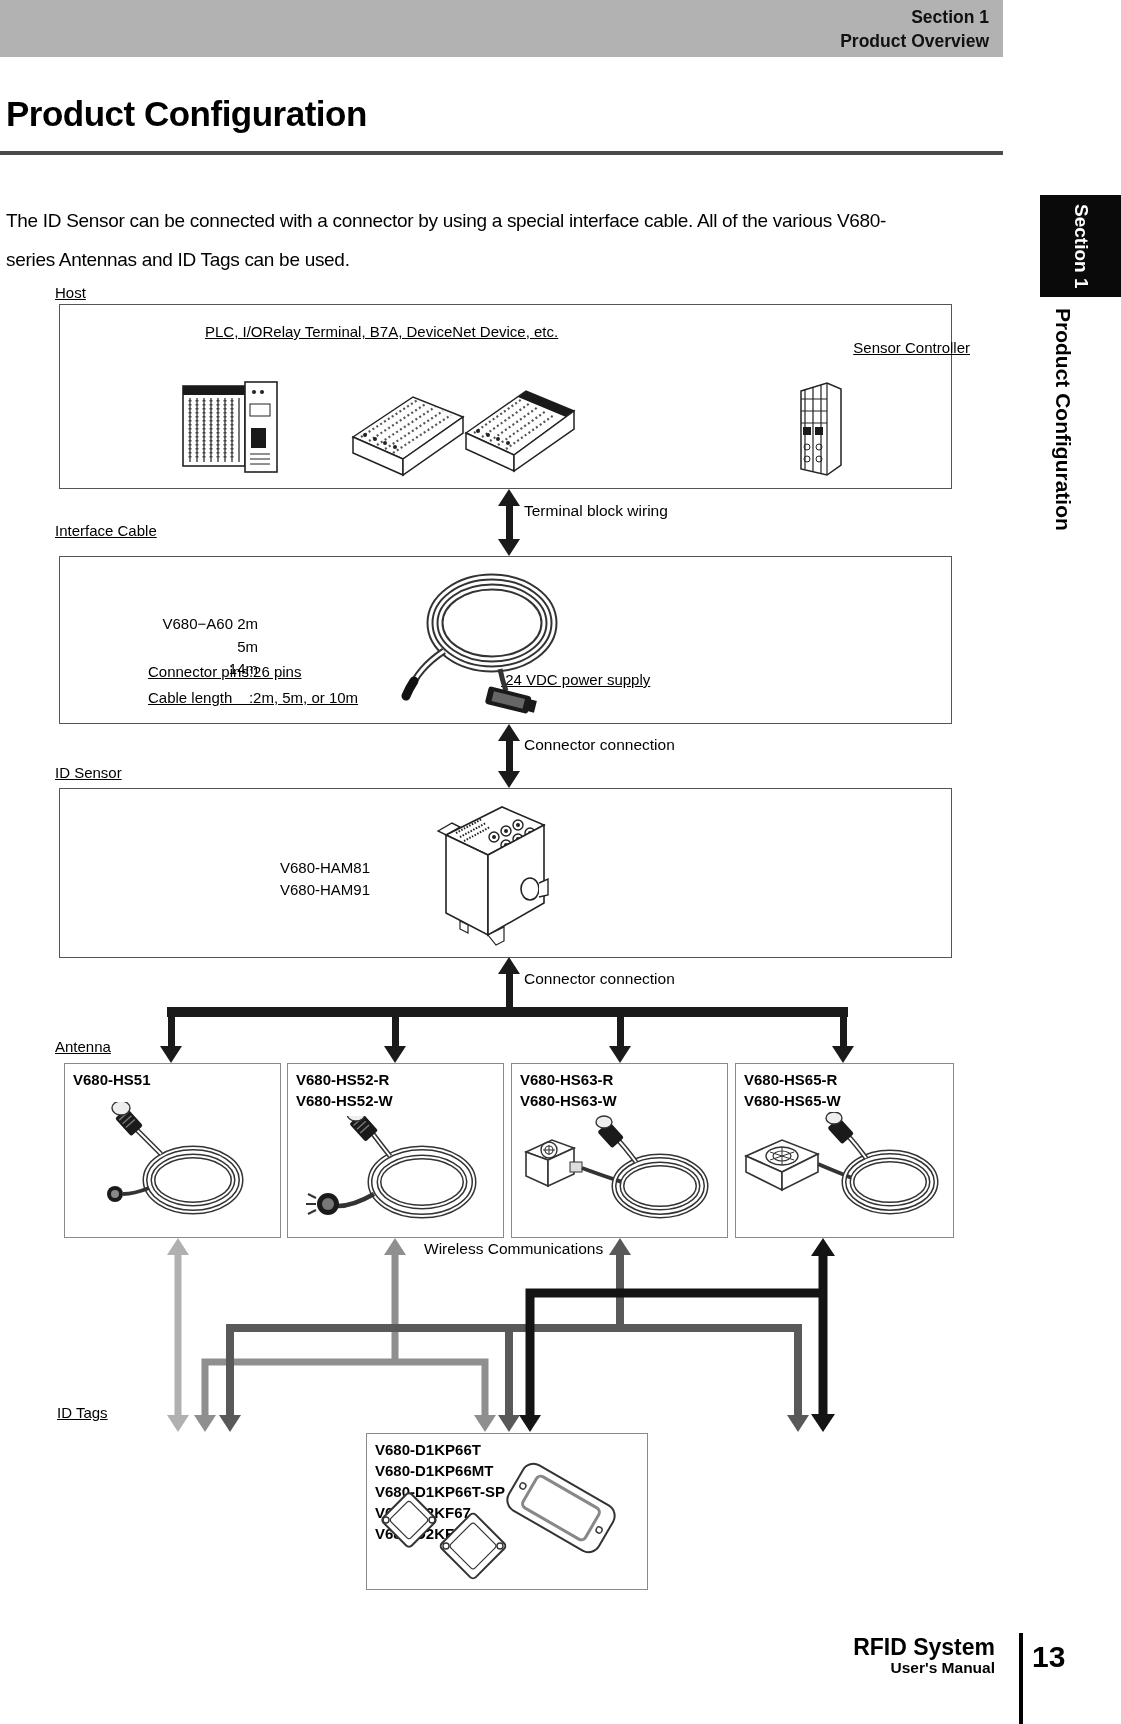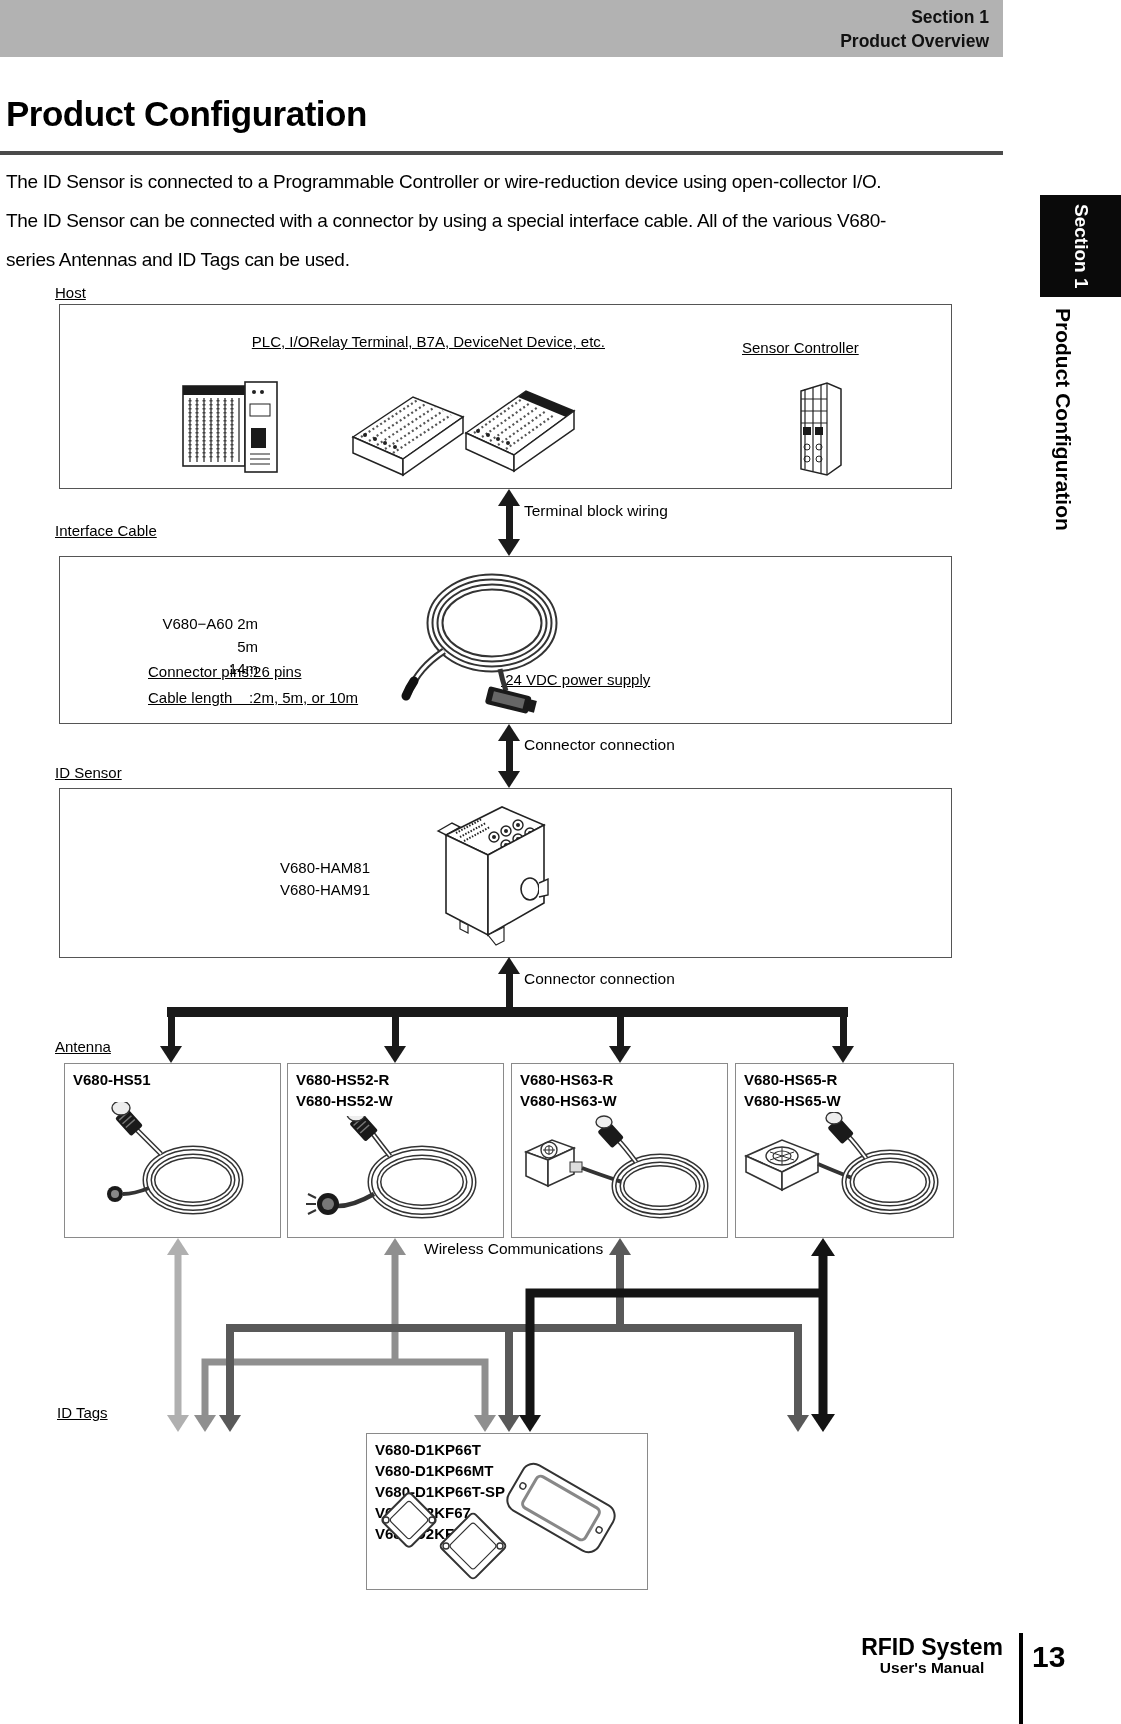--- a/index.html
+++ b/index.html
@@ -26,21 +26,21 @@
   .smallbox{border:1.5px solid #8a8a8a;background:#fff;font-weight:bold;}
   .boxmodels{position:absolute;left:8px;top:5px;font-size:15px;line-height:21px;white-space:nowrap;}
   .shaft{position:absolute;width:7px;background:#1a1a1a;}
   .ah{position:absolute;width:0;height:0;border-left:11px solid transparent;border-right:11px solid transparent;}
   .ah.up{border-bottom:17px solid #1a1a1a;}
   .ah.down{border-top:17px solid #1a1a1a;}
   .arrowlabel{font-size:15.5px;white-space:nowrap;}
   .bus{position:absolute;background:#1a1a1a;}
   .pre{white-space:pre;}
   
-  .footer-text{right:118px;top:1635px;text-align:center;font-weight:bold;margin-left:12px;}
+  .footer-text{right:126px;top:1635px;text-align:right;font-weight:bold;margin-left:12px;}
   .footer-product{font-size:23px;line-height:24px;}
   .footer-manual{font-size:15.5px;line-height:17px;}
   .footer-bar{left:1019px;top:1633px;width:4px;height:91px;background:#000;}
   .footer-page{left:1032px;top:1640px;font-size:30px;font-weight:bold;}
   svg{display:block;}
 </style>
 </head>
 <body>
 
 <div id="page">
@@ -52,28 +52,27 @@
     </div>
   </div>
 
   <div class="abs side-tab">
     <span class="vtext side-tab-label">Section 1</span>
   </div>
   <div class="abs side-title vtext">Product Configuration</div>
 
   <div class="abs page-title">Product Configuration</div>
   <div class="abs title-rule"></div>
-  <div class="abs intro-line" style="top:172px">The ID Sensor is connected to a Programmable Controller or wire-reduction device using open-collector I/O.</div>
   <div class="abs intro-line" style="top:211px">The ID Sensor can be connected with a connector by using a special interface cable. All of the various V680-</div>
   <div class="abs intro-line" style="top:250px">series Antennas and ID Tags can be used.</div>
 
   <div class="abs dlabel" style="left:55px;top:284px">Host</div>
   <div class="abs bigbox" style="left:59px;top:304px;width:891px;height:183px">
-    <div class="abs dlabel" style="left:145px;top:28px;width:400px;text-align:right">PLC, I/ORelay Terminal, B7A, DeviceNet Device, etc.</div>
-    <div class="abs dlabel" style="left:682px;top:34px;width:260px;text-align:left">Sensor Controller</div>
+    <div class="abs dlabel" style="left:145px;top:18px;width:400px;text-align:left">PLC, I/ORelay Terminal, B7A, DeviceNet Device, etc.</div>
+    <div class="abs dlabel" style="left:650px;top:34px;width:260px;text-align:right">Sensor Controller</div>
 
     <svg class="abs" style="left:120px;top:65px" width="102" height="112" viewBox="0 0 102 112">
       <rect x="3" y="16" width="62" height="80" fill="#fff" stroke="#222" stroke-width="1.6"></rect>
       <rect x="3" y="16" width="62" height="9" fill="#1a1a1a"></rect>
       <path d="M10,28 V92 M17,28 V92 M24,28 V92 M31,28 V92 M38,28 V92 M45,28 V92 M52,28 V92 M59,28 V92" stroke="#222" stroke-width="1.2"></path>
       <path d="M10,30 V90 M17,30 V90 M24,30 V90 M31,30 V90 M38,30 V90 M45,30 V90 M52,30 V90" stroke="#444" stroke-width="3" stroke-dasharray="1.6,2.4"></path>
       <rect x="65" y="12" width="32" height="90" fill="#fff" stroke="#222" stroke-width="1.6"></rect>
       <rect x="70" y="34" width="20" height="12" fill="#fff" stroke="#222"></rect>
       <rect x="71" y="58" width="15" height="20" fill="#1a1a1a"></rect>
       <circle cx="74" cy="22" r="2" fill="#222"></circle>

